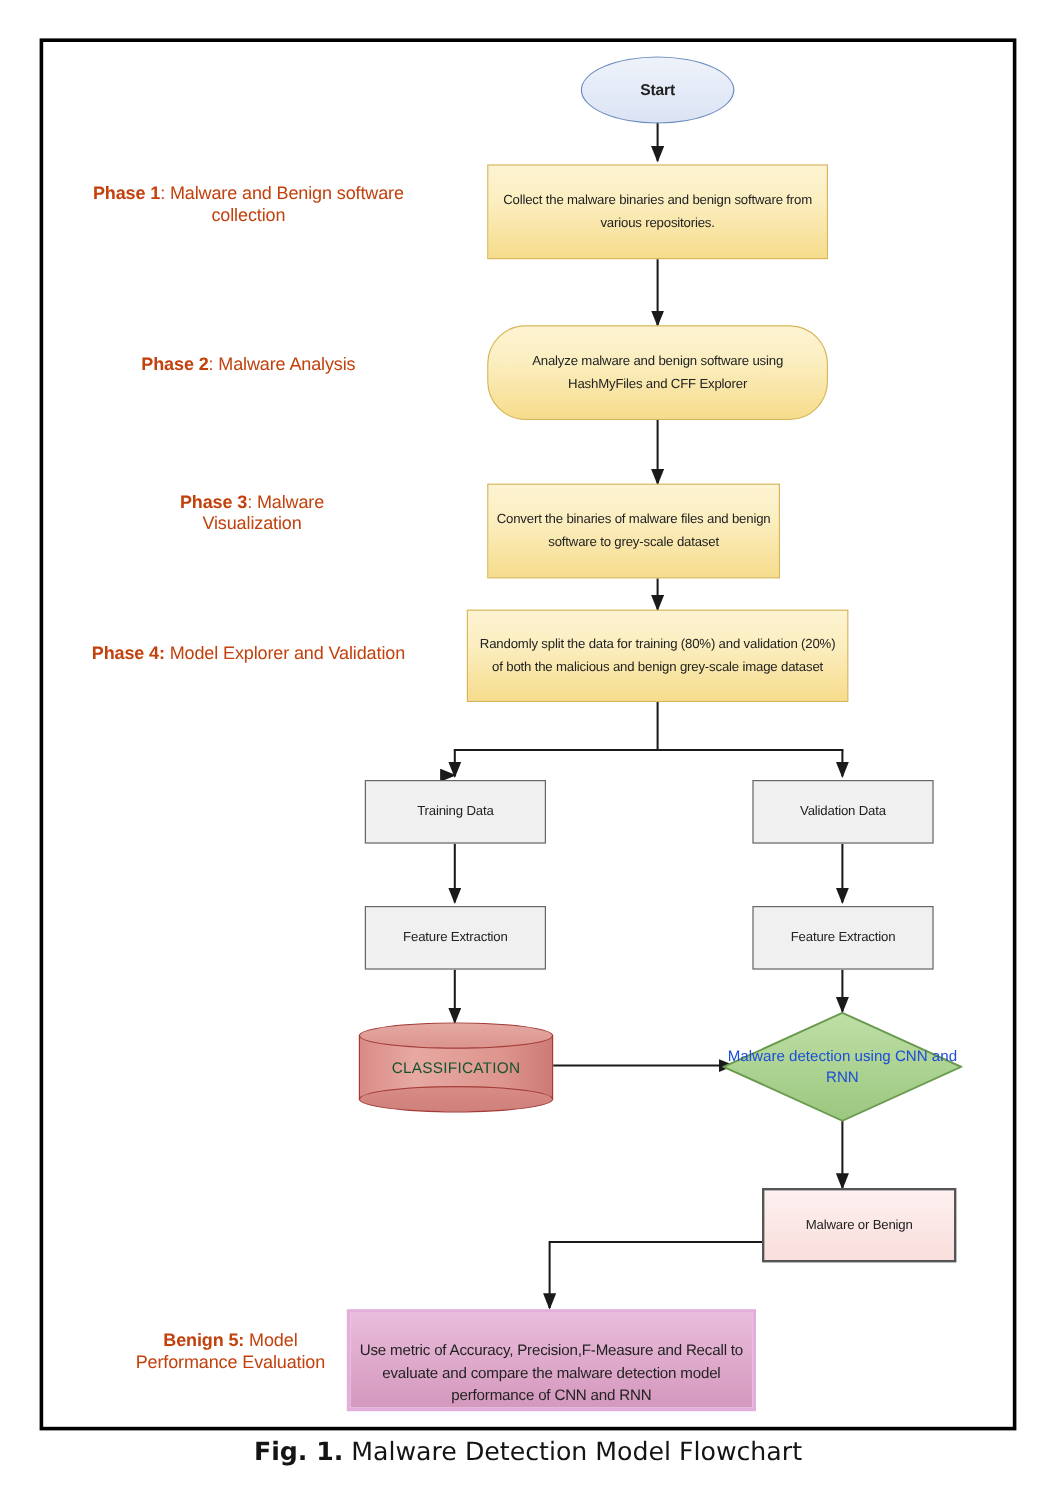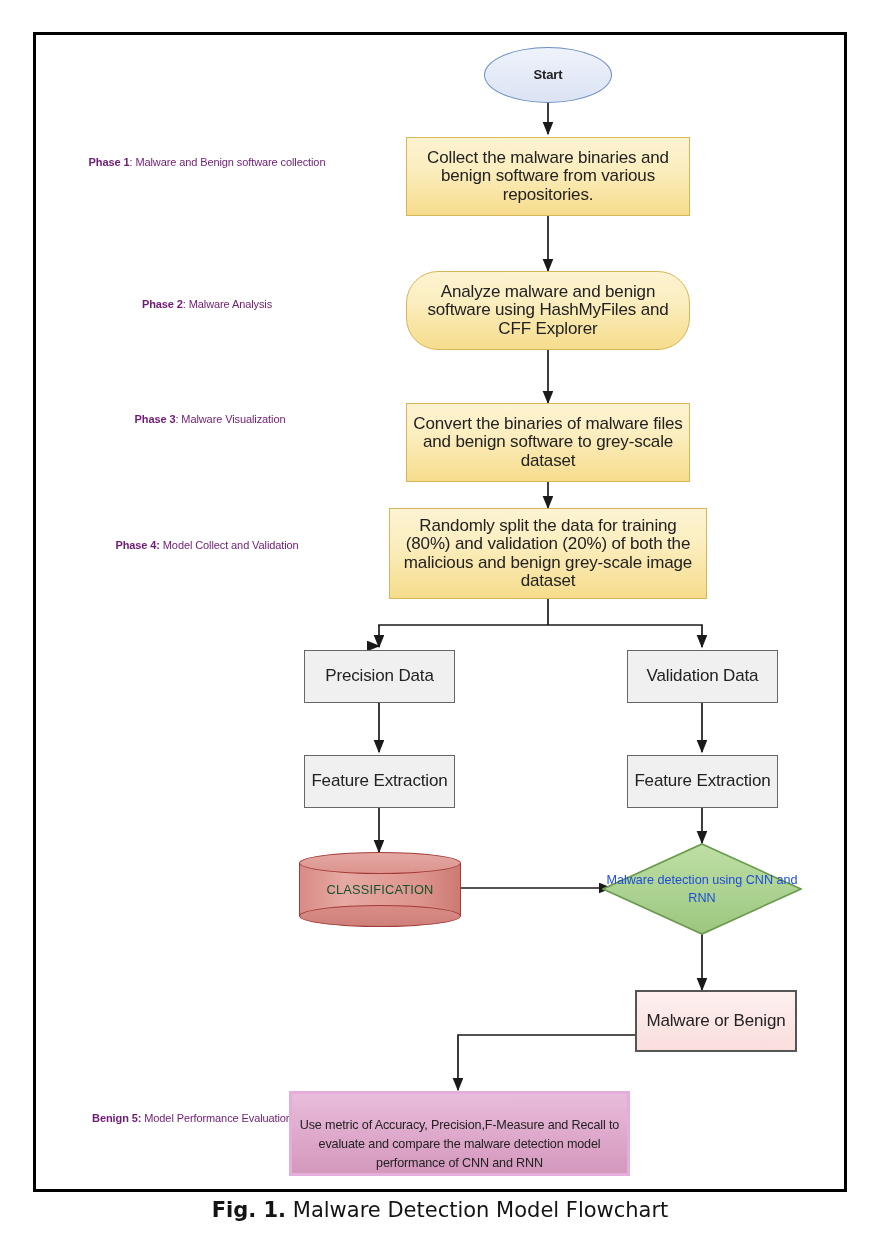--- a/index.html
+++ b/index.html
@@ -33,36 +33,36 @@
     top: 0;
     width: 880px;
     height: 1260px;
     pointer-events: none;
   }
 
   
   .phase-label {
     position: absolute;
     text-align: center;
-    font-size: 11px;
+    font-size: 15px;
     line-height: 18px;
-    color: #701a75;
+    color: #c2410c;
     letter-spacing: -0.1px;
   }
   .phase-label .ph-strong { font-weight: bold; }
 
   
   .node {
     position: absolute;
     box-sizing: border-box;
     display: flex;
     align-items: center;
     justify-content: center;
     text-align: center;
-    font-size: 17px;
+    font-size: 11px;
     line-height: 18.5px;
     color: #222222;
     letter-spacing: -0.15px;
   }
   .node .node-text { display: block; padding: 0 6px; }
 
   
   .node-process {
     border: 1px solid #d6b656;
     background: linear-gradient(to bottom, #fdf3d2 0%, #fbeec0 38%, #f6dc8c 100%);
@@ -223,49 +223,49 @@
 
 <div class="phase-label" style="left:62px; top:295px; width:290px;">
   <span class="ph-strong">Phase 2</span><span>: Malware Analysis</span>
 </div>
 
 <div class="phase-label" style="left:110px; top:410px; width:200px;">
   <span class="ph-strong">Phase 3</span><span>: Malware Visualization</span>
 </div>
 
 <div class="phase-label" style="left:62px; top:536px; width:290px;">
-  <span class="ph-strong">Phase 4:</span><span> Model Collect and Validation</span>
+  <span class="ph-strong">Phase 4:</span><span> Model Explorer and Validation</span>
 </div>
 
 <div class="phase-label" style="left:92px; top:1109px; width:200px;">
   <span class="ph-strong">Benign 5:</span><span> Model Performance Evaluation</span>
 </div>
 
 <div class="node node-start" style="left:484px; top:47px; width:128px; height:56px;">
   <span class="node-text">Start</span>
 </div>
 
 <div class="node node-process" style="left:406px; top:137px; width:284px; height:79px;">
   <span class="node-text">Collect the malware binaries and benign software from various repositories.</span>
 </div>
 
 <div class="node node-process" style="left:406px; top:271px; width:284px; height:79px;border-radius:32px;">
   <span class="node-text">Analyze malware and benign software using HashMyFiles and CFF Explorer</span>
 </div>
 
-<div class="node node-process" style="left:406px; top:403px; width:284px; height:79px;">
+<div class="node node-process" style="left:406px; top:403px; width:244px; height:79px;">
   <span class="node-text">Convert the binaries of malware files and benign software to grey-scale dataset</span>
 </div>
 
-<div class="node node-process" style="left:389px; top:508px; width:318px; height:91px;">
+<div class="node node-process" style="left:389px; top:508px; width:318px; height:77px;">
   <span class="node-text">Randomly split the data for training (80%) and validation (20%) of both the malicious and benign grey-scale image dataset</span>
 </div>
 
 <div class="node node-grey" style="left:304px; top:650px; width:151px; height:53px;">
-  <span class="node-text">Precision Data</span>
+  <span class="node-text">Training Data</span>
 </div>
 
 <div class="node node-grey" style="left:627px; top:650px; width:151px; height:53px;">
   <span class="node-text">Validation Data</span>
 </div>
 
 <div class="node node-grey" style="left:304px; top:755px; width:151px; height:53px;">
   <span class="node-text">Feature Extraction</span>
 </div>
 

